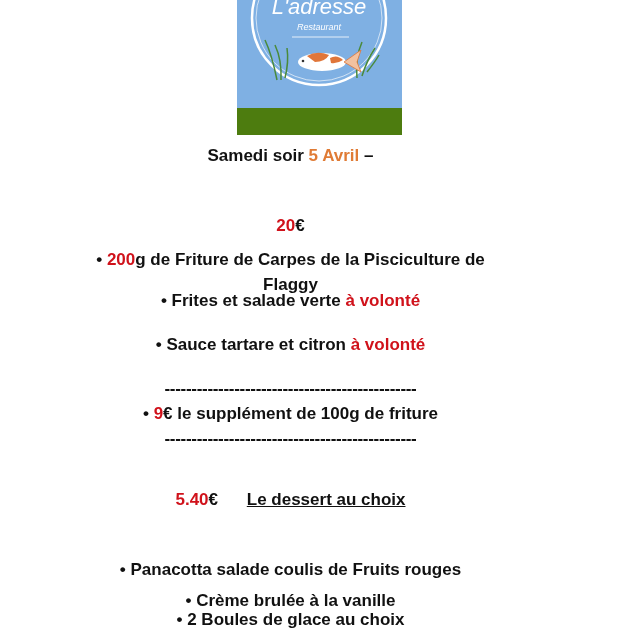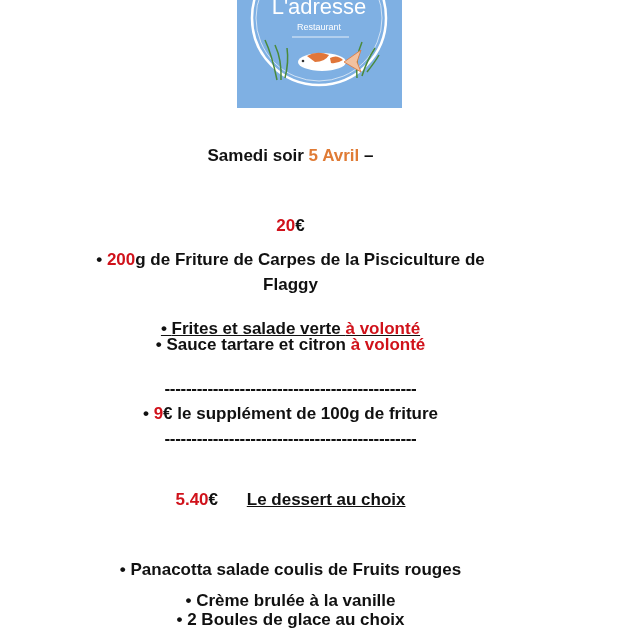--- a/index.html
+++ b/index.html
@@ -1,19 +1,19 @@
 <!DOCTYPE html>
 <html><head>
 <meta charset="utf-8">
 <style>
   html, body { margin: 0; padding: 0; background: #ffffff; }
   body { width: 640px; height: 640px; overflow: hidden; position: relative;
          font-family: "Liberation Sans", sans-serif; color: #111111; }
-  .logo { position: absolute; left: 237px; top: 0; width: 165px; height: 108px;
-          background: #ec4899; overflow: hidden; }
+  .logo { position: absolute; left: 237px; top: 0; width: 165px; height: 135px;
+          background: #4d7c0f; overflow: hidden; font-style: italic; }
   .logo svg { display: block; }
   .line { position: absolute; left: 0; width: 581px; text-align: center;
           font-weight: bold; font-size: 17px; line-height: 26px; white-space: nowrap; }
   .red { color: #d0121b; margin-top: 16px; }
   .orange { color: #e07b35; }
   .u { text-decoration: underline; margin-left: 24px; }
   .dash { letter-spacing: -0.3px; }
 </style>
 </head>
 <body>
@@ -51,21 +51,21 @@
 <div class="line" style="top:213px;">
   <span class="red">20</span><span>€</span>
 </div>
 
 <div class="line" style="top:247px;">
   <span>• </span><span class="red">200</span><span>g de Friture de Carpes de la Pisciculture de</span>
 </div>
 <div class="line" style="top:272px;">
   <span>Flaggy</span>
 </div>
-<div class="line" style="top:316px;text-decoration:underline;">
+<div class="line" style="top:288px;">
   <span>• </span><span>Frites et salade verte </span><span class="red">à volonté</span>
 </div>
 <div class="line" style="top:332px;">
   <span>• </span><span>Sauce tartare et citron </span><span class="red">à volonté</span>
 </div>
 
 <div class="line dash" style="top:376px;">-----------------------------------------------</div>
 <div class="line" style="top:401px;">
   <span>• </span><span class="red">9</span><span>€ le supplément de 100g de friture</span>
 </div>

